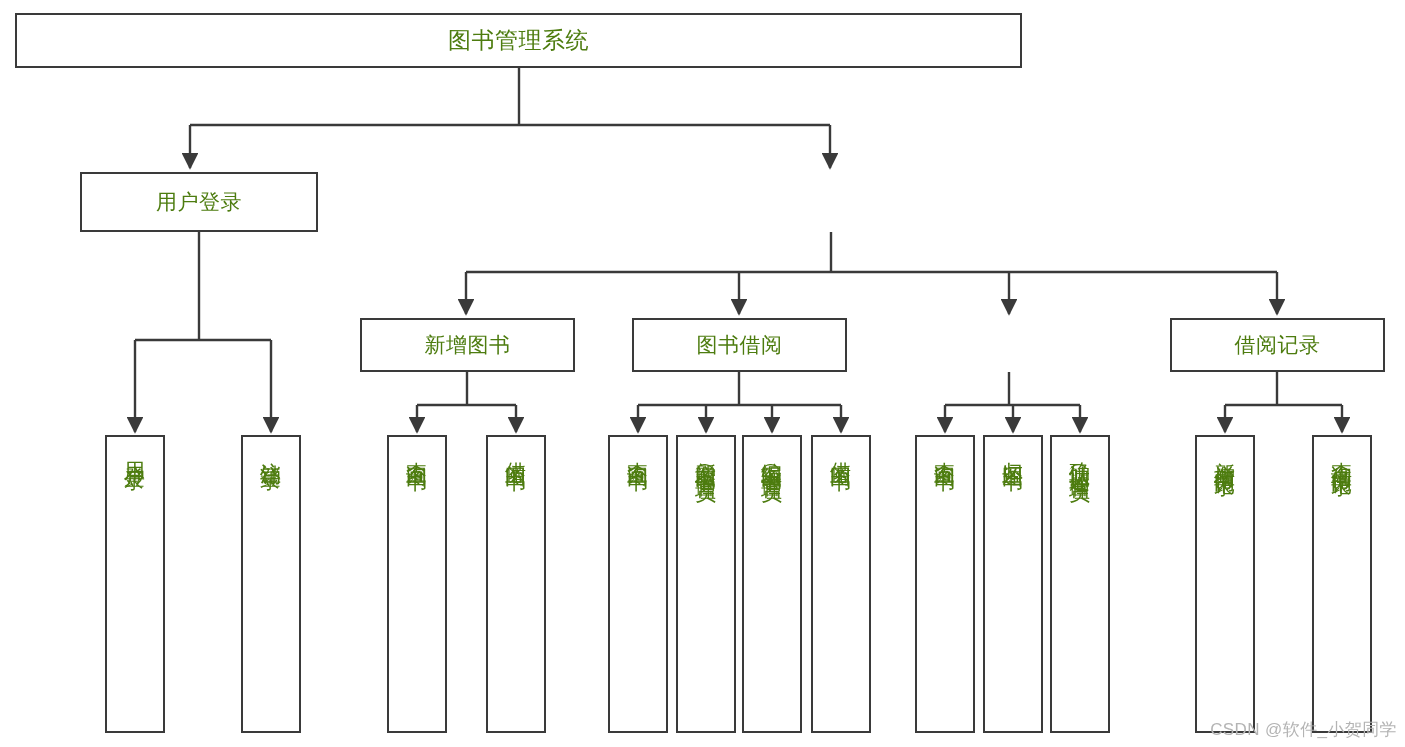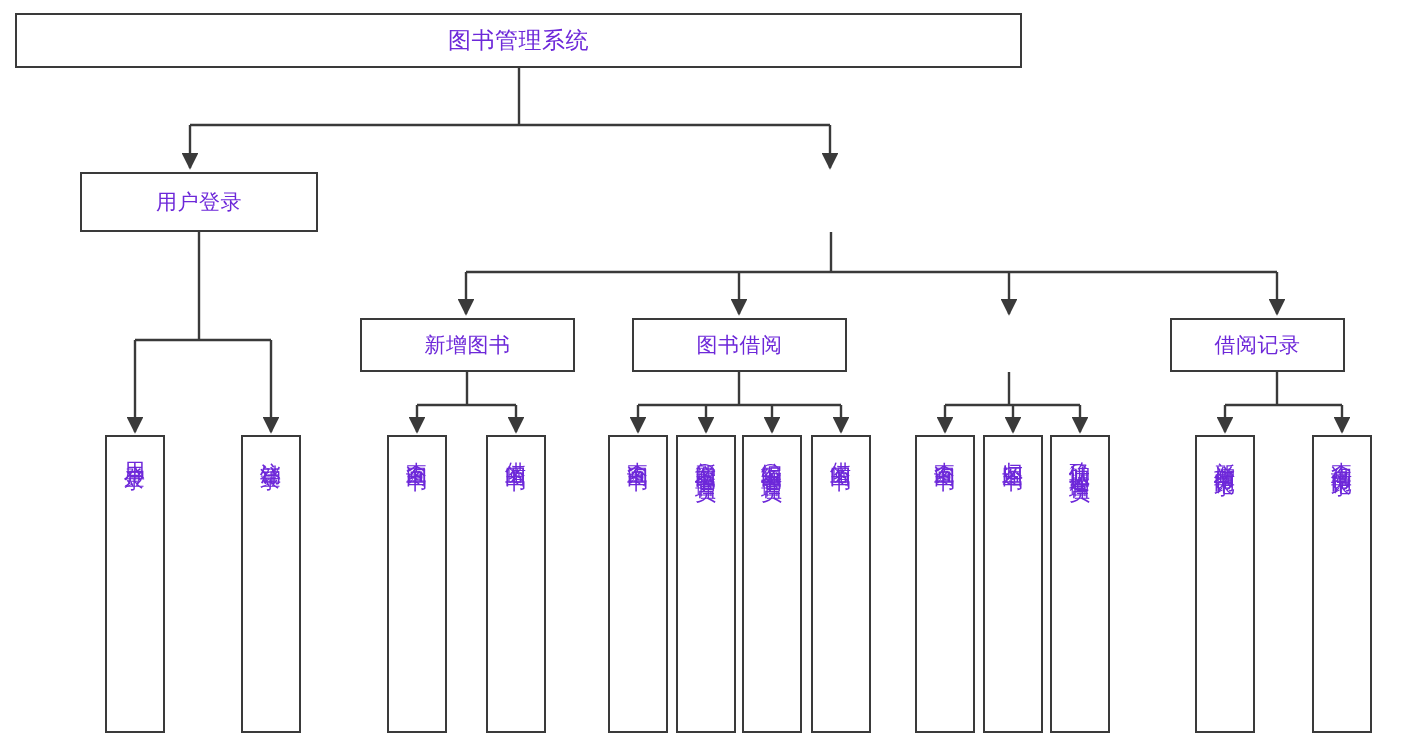--- a/index.html
+++ b/index.html
@@ -27,21 +27,21 @@
     pointer-events: none;
   }
   .node {
     position: absolute;
     box-sizing: border-box;
     background: #ffffff;
     border: 2px solid #3a3a3a;
     display: flex;
     align-items: center;
     justify-content: center;
-    color: #6d28d9;
+    color: #4d7c0f;
     z-index: 2;
   }
   .node-label {
     display: block;
     text-align: center;
     line-height: 1.12;
     letter-spacing: 0.5px;
     white-space: nowrap;
   }
   .node.root .node-label {
@@ -139,21 +139,21 @@
   <div class="node level1" style="left:80px; top:172px; width:238px; height:60px;">
     <span class="node-label">用户登录</span>
   </div>
 
   <div class="node level2" style="left:360px; top:318px; width:215px; height:54px;">
     <span class="node-label">新增图书</span>
   </div>
   <div class="node level2" style="left:632px; top:318px; width:215px; height:54px;">
     <span class="node-label">图书借阅</span>
   </div>
-  <div class="node level2" style="left:1170px; top:318px; width:175px; height:54px;">
+  <div class="node level2" style="left:1170px; top:318px; width:215px; height:54px;">
     <span class="node-label">借阅记录</span>
   </div>
 
   <div class="node leaf" style="left:105px; top:435px; width:60px; height:298px;">
     <span class="node-label">用户登录</span>
   </div>
   <div class="node leaf" style="left:241px; top:435px; width:60px; height:298px;">
     <span class="node-label">注销登录</span>
   </div>
 
@@ -187,14 +187,15 @@
     <span class="node-label">确认归还（管理员）</span>
   </div>
 
   <div class="node leaf" style="left:1195px; top:435px; width:60px; height:298px;">
     <span class="node-label">新增借阅记录</span>
   </div>
   <div class="node leaf" style="left:1312px; top:435px; width:60px; height:298px;">
     <span class="node-label">查询借阅记录</span>
   </div>
 
+  <div class="watermark">CSDN @软件_小贺同学</div>
 
 </div>
 
 </body></html>

